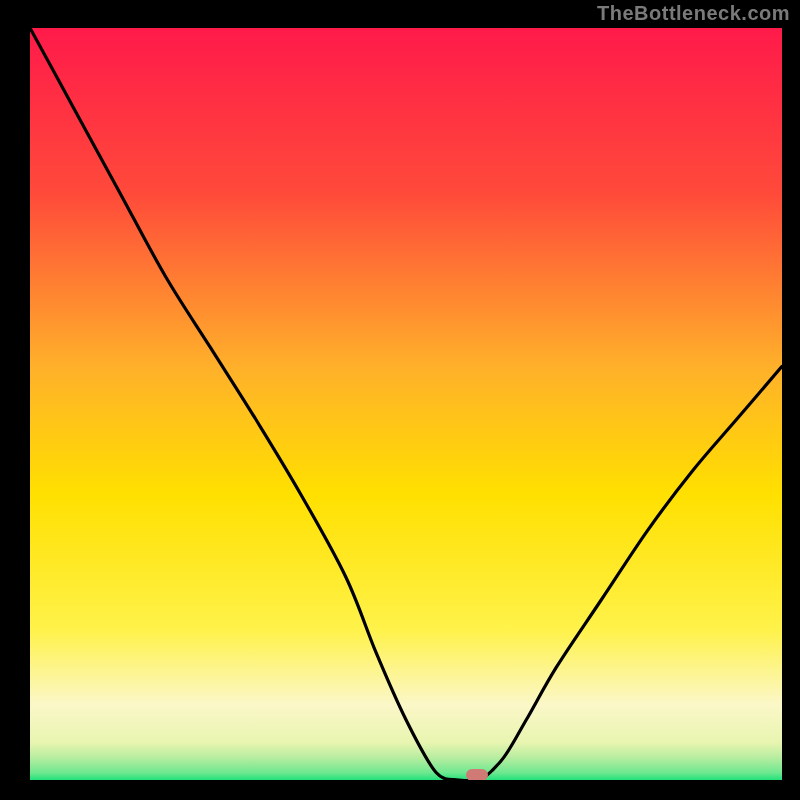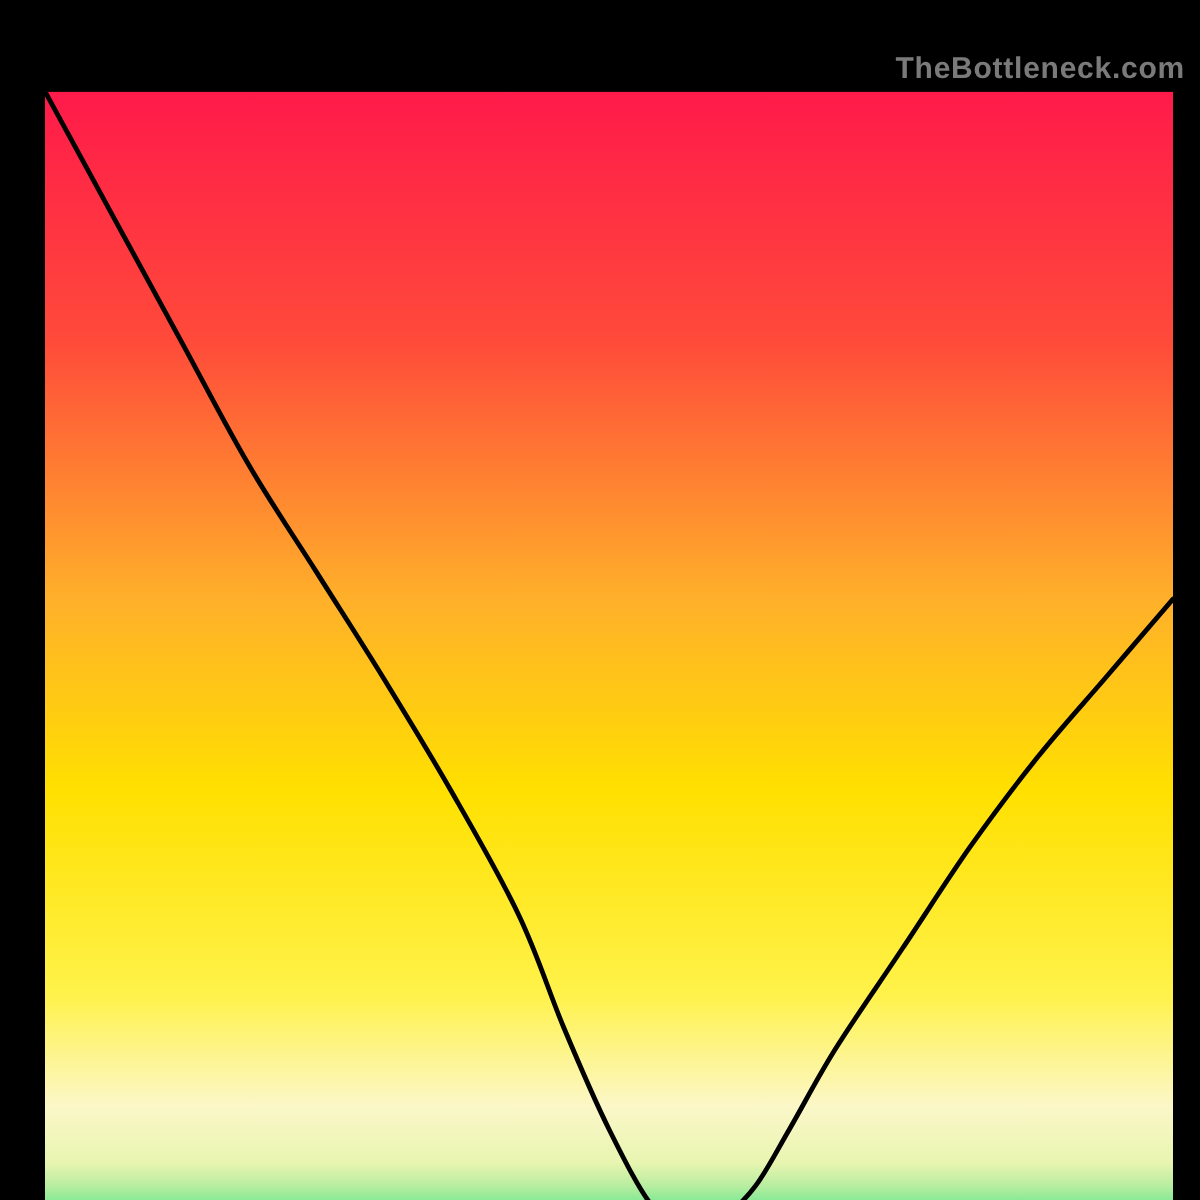--- a/index.html
+++ b/index.html
@@ -8,21 +8,20 @@
     width: 800px;
     height: 800px;
     background: #000;
     font-family: Arial, Helvetica, sans-serif;
   }
   .stage {
     position: relative;
     width: 800px;
     height: 588px;
     background: #000;
-    margin-top: 33px;
   }
   .watermark {
     position: absolute;
     top: 2px;
     right: 10px;
     color: #7a7a7a;
     font-size: 20px;
     font-weight: bold;
     letter-spacing: 0.5px;
     z-index: 10;

